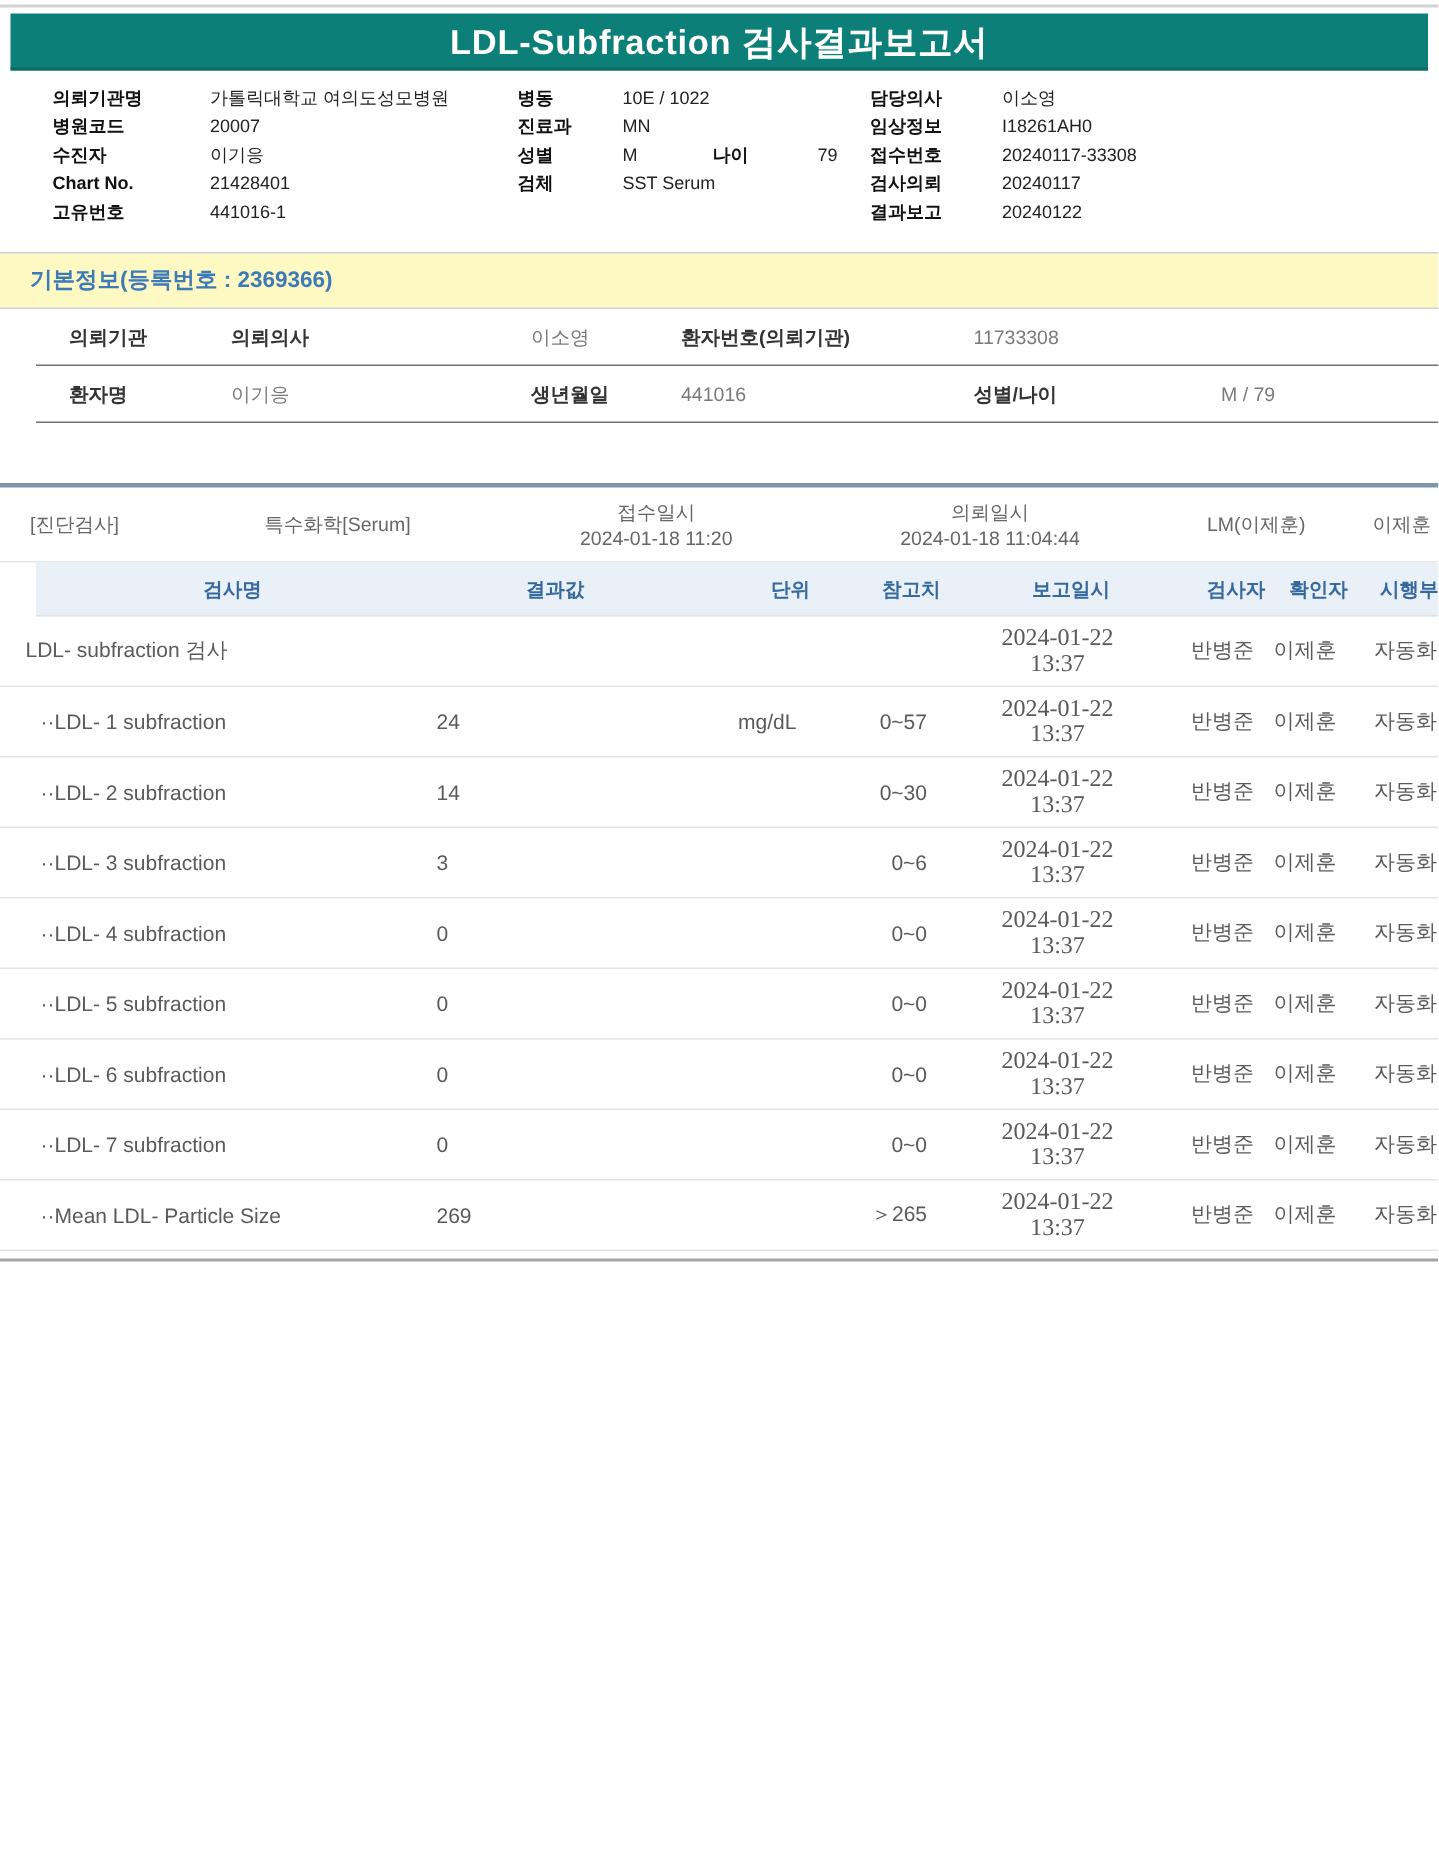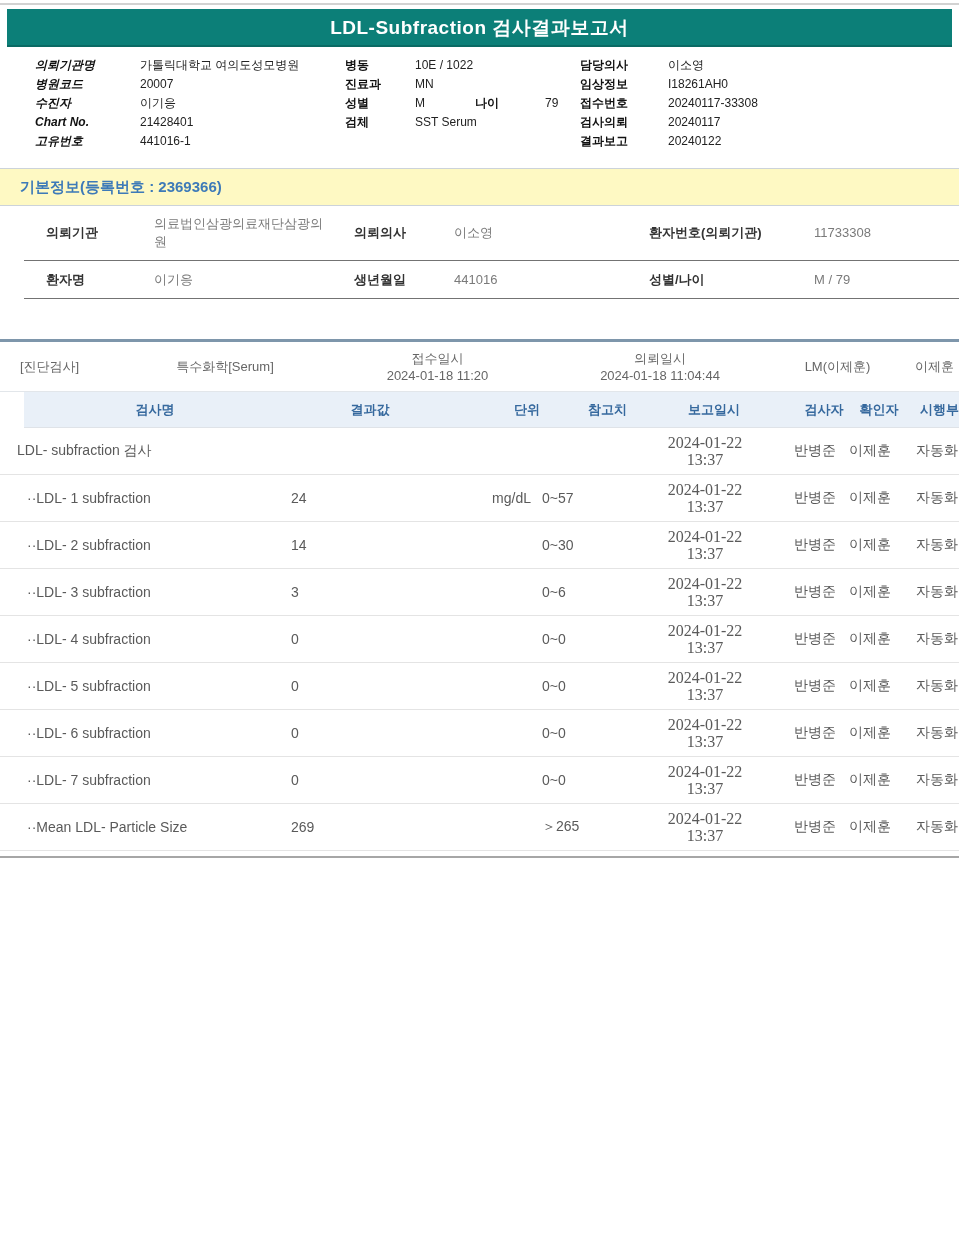--- a/index.html
+++ b/index.html
@@ -6,32 +6,32 @@
   html, body { background: #ffffff; }
   body {
     width: 959px; height: 1243px; position: relative; overflow: hidden;
     font-family: "Liberation Sans", "DejaVu Sans", sans-serif;
     color: #1a1a1a;
   }
   .top-line { margin-top: 3px; height: 2px; background: #d2d2d2; }
   .title-bar {
     margin: 4px 7px 0 7px; height: 38px; line-height: 38px;
     background: #0c7f78; color: #ffffff; font-weight: bold;
-    font-size: 19px; text-align: center; letter-spacing: 0.5px;
+    font-size: 23px; text-align: center; letter-spacing: 0.5px;
     border-bottom: 2px solid #0a6a64;
   }
   
   .hdr-block { position: relative; height: 100px; margin-top: 9px; font-size: 12px; }
   .hdr-col { position: absolute; top: 0; }
   #hcol1 { left: 35px; }
   #hcol2 { left: 345px; }
   #hcol3 { left: 580px; }
   .hrow { height: 19px; line-height: 19px; display: flex; white-space: nowrap; }
   .hlabel { font-weight: bold; color: #111; }
-  #hcol1 .hlabel { width: 105px; font-style: italic; }
+  #hcol1 .hlabel { width: 105px; }
   #hcol2 .hlabel { width: 70px; }
   #hcol3 .hlabel { width: 88px; }
   .hval { color: #222; }
   .hval-m { width: 60px; }
   .hlabel-age { font-weight: bold; width: 48px; }
   
   .section-bar {
     margin-top: 12px; height: 38px; line-height: 36px;
     background: #fef9c3; border-top: 1px solid #ccd3da; border-bottom: 1px solid #ccd3da;
     padding-left: 20px; color: #3d7ab8; font-weight: bold; font-size: 15px;
@@ -75,21 +75,21 @@
   .c-dept   { text-align: center; }
   .trow {
     min-height: 47px; font-size: 14px; color: #5a5a5a;
     border-bottom: 1px solid #e4e4e4;
     padding-left: 15px;
   }
   .cell-name { padding-left: 2px; }
   .cell-name.indent { padding-left: 12px; }
   .cell-result { text-align: left; padding-left: 14px; }
   .cell-unit { text-align: right; padding-right: 11px; }
-  .cell-ref { text-align: left; padding-right: 2px; }
+  .cell-ref { text-align: right; padding-right: 2px; }
   .cell-date { text-align: center; line-height: 17px; font-size: 16px; font-family: Liberation Serif, serif; }
   .cell-tester, .cell-conf, .cell-dept { text-align: center; }
   .table-gap { height: 5px; }
   .bottom-line { height: 2px; background: #a6a6a6; }
 </style>
 </head>
 <body>
 
 <div class="top-line"></div>
 
@@ -160,21 +160,20 @@
         <span class="hval">20240122</span>
       </div>
     </div>
 </div>
 
 <div class="section-bar">기본정보(등록번호 : 2369366)</div>
 
 <div id="basic-rows">
     <div class="basic-row">
       <div class="blabel">의뢰기관</div>
-      <div class="bval bval-wrap">의료법인삼광의료재단삼광의원</div>
       <div class="blabel">의뢰의사</div>
       <div class="bval">이소영</div>
       <div class="blabel">환자번호(의뢰기관)</div>
       <div class="bval">11733308</div>
     </div>
     <div class="basic-row">
       <div class="blabel">환자명</div>
       <div class="bval">이기응</div>
       <div class="blabel">생년월일</div>
       <div class="bval">441016</div>

